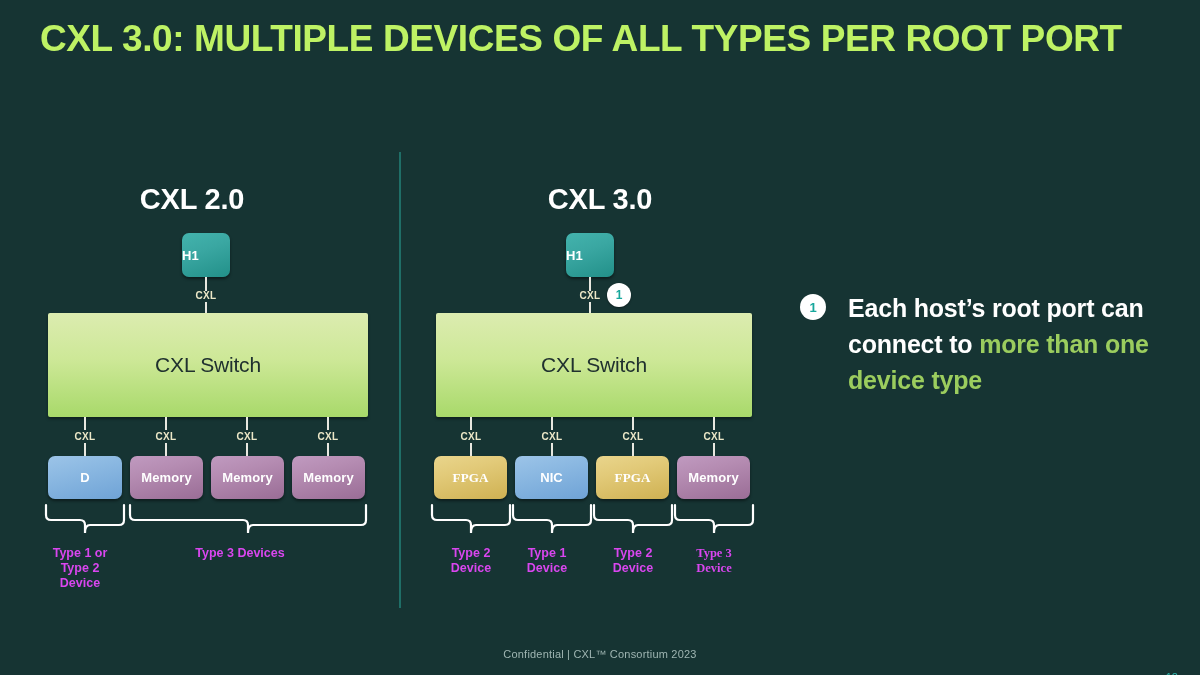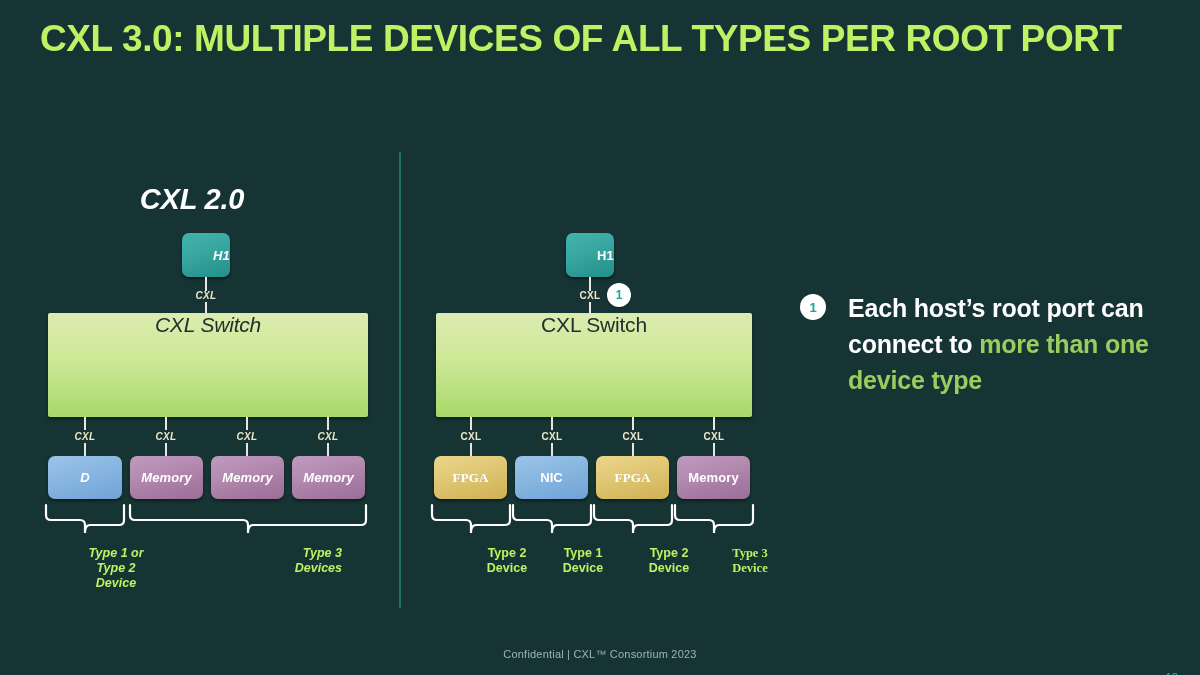--- a/index.html
+++ b/index.html
@@ -28,21 +28,21 @@
   
   #divider {
     position:absolute;
     left:399px; top:152px;
     width:2px; height:456px;
     background:#1f6e67;
   }
 
   
   .panel { position:absolute; top:0; height:675px; }
-  #panel-cxl2 { left:0px;  width:384px;font-style:italic; }
+  #panel-cxl2 { left:0px;  width:384px; }
   #panel-cxl3 { left:400px; width:400px; }
 
   .panel-title {
     position:absolute;
     top:183px;
     width:100%;
     text-align:center;
     color:#ffffff;
     font-size:29px;
     font-weight:bold;
@@ -53,21 +53,21 @@
   .host-box {
     position:absolute;
     top:233px;
     width:48px; height:44px;
     border-radius:7px;
     background:linear-gradient(160deg,#43b3ad 0%,#3aa7a2 40%,#229089 100%);
     box-shadow:0 2px 3px rgba(0,0,0,0.45);
     color:#ffffff;
     font-size:13px;
     font-weight:bold;
-    display:flex; align-items:center; justify-content:flex-end;
+    display:flex; align-items:center; justify-content:flex-start;
     letter-spacing:0.2px;
   }
   #panel-cxl2 .host-box { left:182px; }
   #panel-cxl3 .host-box { left:166px; }
 
   
   .vline {
     position:absolute;
     width:2px;
     background:#e8e8e0;
@@ -83,21 +83,21 @@
   }
 
   
   .switch-box {
     position:absolute;
     top:313px;
     height:104px;
     border-radius:2px;
     background:linear-gradient(180deg,#dcecb0 0%,#cde897 45%,#a8d96a 100%);
     box-shadow:0 2px 3px rgba(0,0,0,0.4);
-    display:flex; align-items:flex-start; justify-content:center;
+    display:flex; align-items:center; justify-content:center;
     color:#20312f;
     font-size:21px;
     letter-spacing:-0.2px;
   }
   #panel-cxl2 .switch-box { left:48px; width:320px; }
   #panel-cxl3 .switch-box { left:36px; width:316px; }
 
   
   .dev-box {
     position:absolute;
@@ -114,28 +114,27 @@
   .dev-blue   { background:linear-gradient(165deg,#9cc4e8 0%,#8cb9e2 35%,#6fa3d6 100%); }
   .dev-purple { background:linear-gradient(165deg,#c09ac0 0%,#b58cb2 35%,#9a6d96 100%); }
   .dev-gold   { background:linear-gradient(165deg,#e9d58c 0%,#e2ca79 35%,#cfb152 100%);font-family:Liberation Serif, serif; }
 
   
   .bracket { position:absolute; }
   .bracket svg { display:block; }
 
   .grp-label {
     position:absolute;
-    color:#bef264;
+    color:#d946ef;
     font-size:12.5px;
     font-weight:bold;
     line-height:15px;
     text-align:center;
     transform:translateX(-50%);
     white-space:pre-line;
-    margin-left:36px;
   }
 
   
   #callout-badge-diagram {
     position:absolute;
     left:607px; top:283px;
     width:24px; height:24px;
     border-radius:50%;
     background:#ffffff;
     color:#17a79c;
@@ -248,24 +247,25 @@
   </div>
   <div class="bracket" style="left:128px; top:503px;">
     <svg width="240" height="32" viewBox="0 0 240 32">
       <path d="M2,2 L2,12 Q2,17 7,17 L115,17 Q120,17 120,22 L120,30 Q120,22 125,22 L233,22 Q238,22 238,17 L238,2" fill="none" stroke="#ffffff" stroke-width="2.2" stroke-linecap="round"></path>
     </svg>
   </div>
 
   <div class="grp-label" style="left:80px; top:546px;">Type 1 or
 Type 2
 Device</div>
-  <div class="grp-label" style="left:264px; top:546px;text-align:right;">Type 3 Devices</div>
+  <div class="grp-label" style="left:240px; top:546px;text-align:right;">Type 3 Devices</div>
 </div>
 
 <div class="panel" id="panel-cxl3">
+  <div class="panel-title">CXL 3.0</div>
 
   <div class="host-box">
     <span>H1</span>
   </div>
 
   <div class="vline" style="left:189px; top:277px; height:14px;"></div>
   <div class="cxl-label" style="left:190px; top:290px;">CXL</div>
   <div class="vline" style="left:189px; top:302px; height:11px;"></div>
 
   <div class="switch-box">

